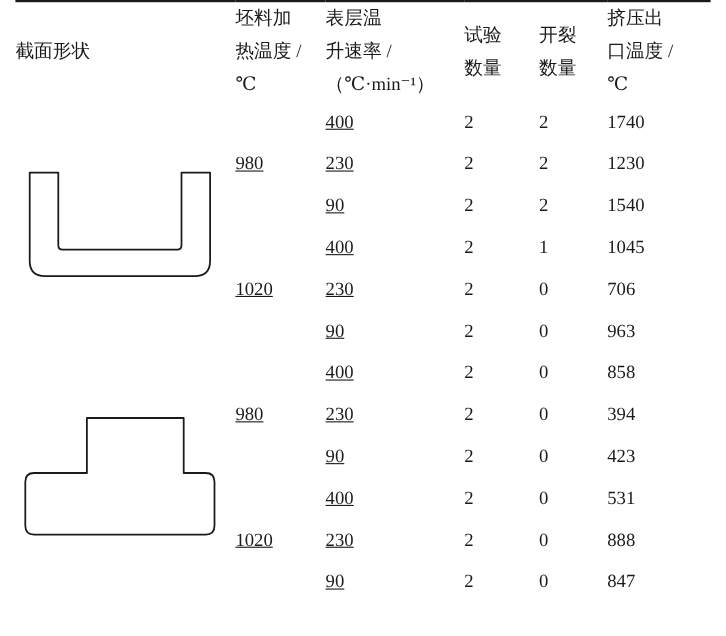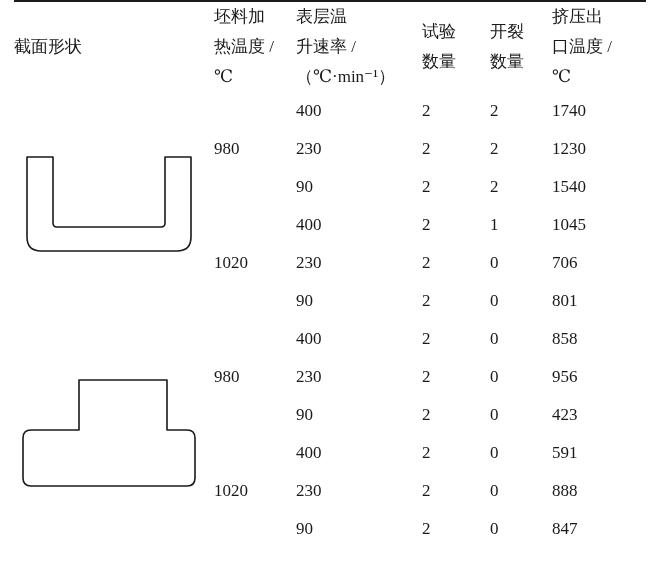--- a/index.html
+++ b/index.html
@@ -71,20 +71,21 @@
     padding: 0;
   }
   tbody td {
     font-size: 17px;
     height: 38px;
     line-height: 38px;
     text-align: left;
   }
   td.heat, td.rate {
     padding-left: 2px;
+    text-decoration: underline;
   }
   td.num {
     text-align: left;
     padding-left: 8px;
   }
   td.crack {
     padding-left: 6px;
   }
   td.exit {
     padding-left: 6px;
@@ -207,56 +208,56 @@
       <tr>
         <td class="rate">230</td>
         <td class="num">2</td>
         <td class="crack">0</td>
         <td class="exit">706</td>
       </tr>
       <tr>
         <td class="rate">90</td>
         <td class="num">2</td>
         <td class="crack">0</td>
-        <td class="exit">801</td>
+        <td class="exit">963</td>
       </tr>
 
       <tr class="blk-sep">
         <td class="shape-cell" rowspan="6">
           <div class="shape-box">
             <svg class="profile" width="180" height="120" viewBox="0 0 180 120">
               <path d="M60,6 L148,6 L148,56 L168,56 Q176,56 176,64 L176,104 Q176,112 168,112 L12,112 Q4,112 4,104 L4,64 Q4,56 12,56 L60,56 Z" fill="#ffffff" stroke="#1a1a1a" stroke-width="1.6" stroke-linejoin="round"></path>
             </svg>
           </div>
         </td>
         <td class="heat" rowspan="3">980</td>
         <td class="rate">400</td>
         <td class="num">2</td>
         <td class="crack">0</td>
         <td class="exit">858</td>
       </tr>
       <tr>
         <td class="rate">230</td>
         <td class="num">2</td>
         <td class="crack">0</td>
-        <td class="exit">956</td>
+        <td class="exit">394</td>
       </tr>
       <tr>
         <td class="rate">90</td>
         <td class="num">2</td>
         <td class="crack">0</td>
         <td class="exit">423</td>
       </tr>
 
       <tr class="grp-sep">
         <td class="heat" rowspan="3">1020</td>
         <td class="rate">400</td>
         <td class="num">2</td>
         <td class="crack">0</td>
-        <td class="exit">591</td>
+        <td class="exit">531</td>
       </tr>
       <tr>
         <td class="rate">230</td>
         <td class="num">2</td>
         <td class="crack">0</td>
         <td class="exit">888</td>
       </tr>
       <tr>
         <td class="rate">90</td>
         <td class="num">2</td>

